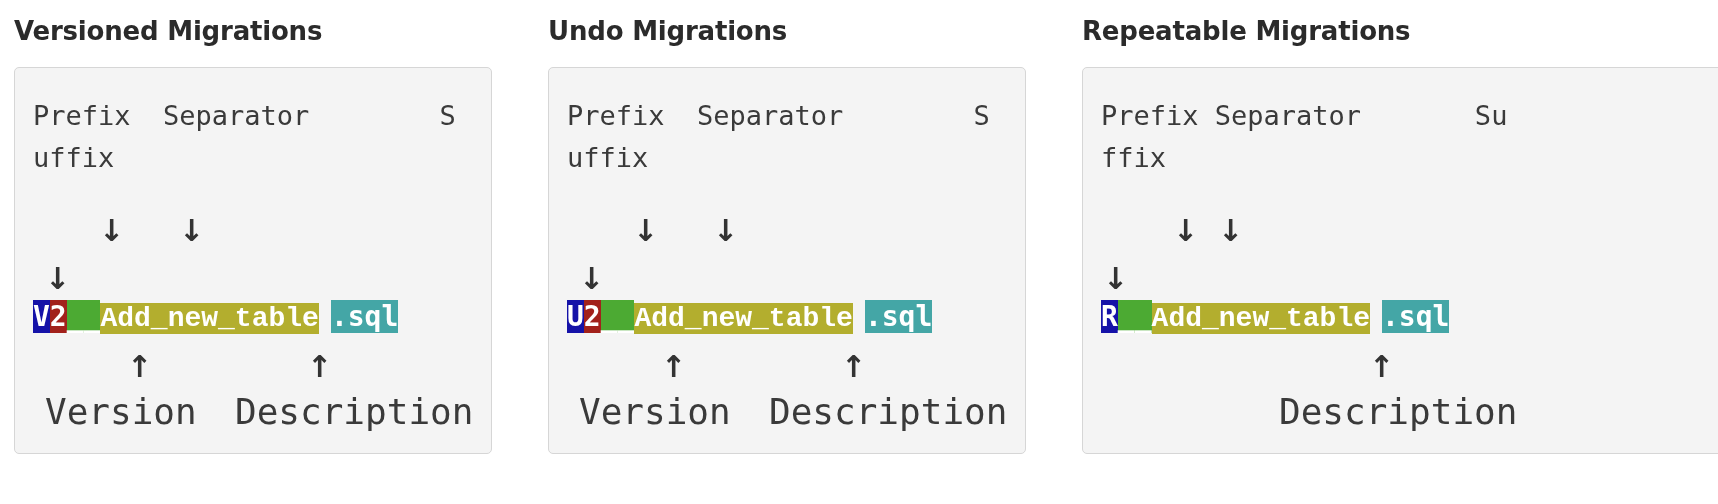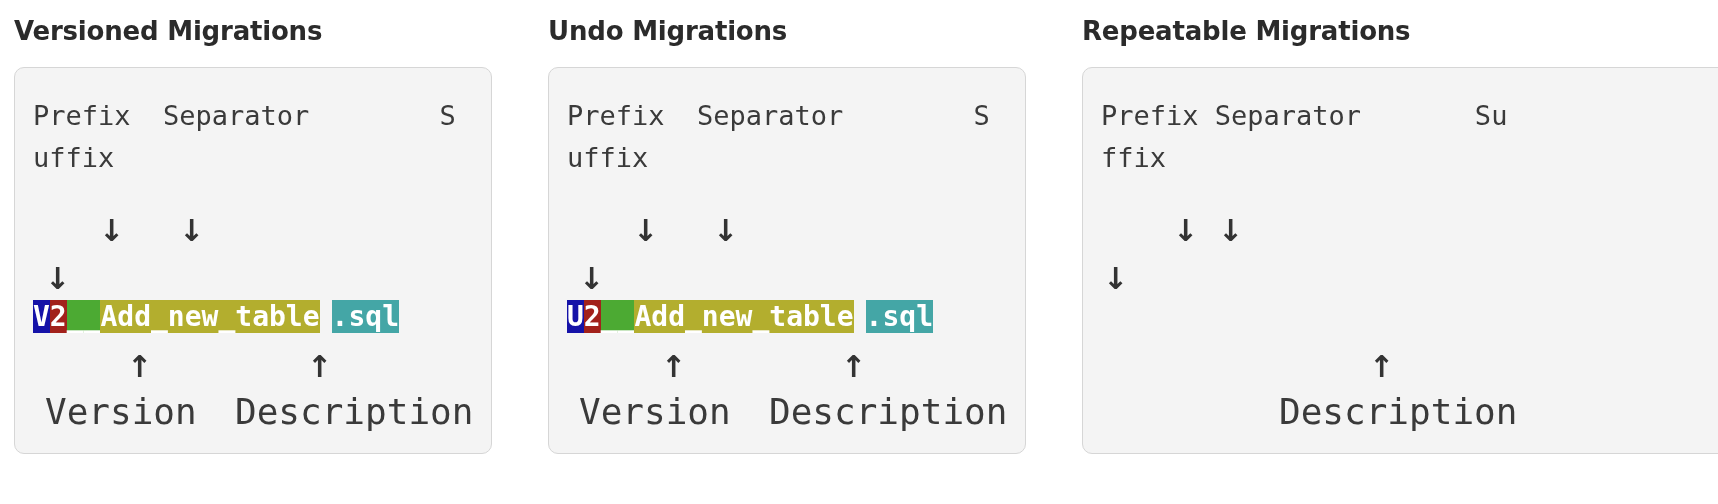--- a/index.html
+++ b/index.html
@@ -44,21 +44,21 @@
     color: #2b2b2b;
     margin: 16px 0 0 0;
     line-height: 1.2;
     white-space: nowrap;
   }
 
   .diagram-box {
     margin-top: 20px;
     background: #f4f4f4;
     border: 1.5px solid #d6d6d6;
-    border-radius: 10px;
+    border-radius: 5px;
     height: 387px;
     position: relative;
     overflow: hidden;
   }
   .panel.p3 .diagram-box {
     
     width: 652px;
   }
 
   
@@ -95,21 +95,21 @@
     line-height: 42px;
     letter-spacing: 0px;
     color: #ffffff;
     white-space: pre-wrap;
     word-break: break-all;
   }
   .fname .tok { padding: 0; }
   .tok-prefix    { background: #1512a8; }
   .tok-version   { background: #a2211b; }
   .tok-separator { background: #4caa33; margin-top: 28px; }
-  .tok-desc      { background: #b3ae2e; }
+  .tok-desc      { background: #b3ae2e; font-family: Liberation Mono, monospace; }
   .tok-suffix    { background: #44a6a6; margin-left: 12px; }
 
   
   .uparrow {
     position: absolute;
     font-family: "DejaVu Sans", sans-serif;
     font-size: 30px;
     line-height: 1;
     color: #333333;
     font-weight: 700;
@@ -183,20 +183,21 @@
 
       <div class="head-row">
         <div class="head-line" style="color: rgb(58, 58, 58);">Prefix Separator       Su</div>
         <div class="head-line" style="color: rgb(58, 58, 58);">ffix</div>
       </div>
 
       <span class="arrow" style="left:90px; top:148px;">↓</span>
       <span class="arrow" style="left:135px; top:148px;">↓</span>
       <span class="arrow" style="left:20px; top:196px;">↓</span>
 
+      <div class="fname" style="left:18px; top:228px; width:440px;"><span class="tok tok-prefix" style="background: rgb(21, 18, 168);">R</span><span class="tok tok-separator" style="background: rgb(76, 170, 51);">__</span><span class="tok tok-desc" style="background: rgb(179, 174, 46);">Add_new_table</span><span class="tok tok-suffix" style="background: rgb(68, 166, 166);">.sql</span></div>
 
       <span class="uparrow" style="left:286px; top:284px;">↑</span>
 
       <span class="caption" style="left: 196px; top: 327px; color: rgb(58, 58, 58);">Description</span>
     </div>
   </section>
 
 </div>
 
 </body></html>

